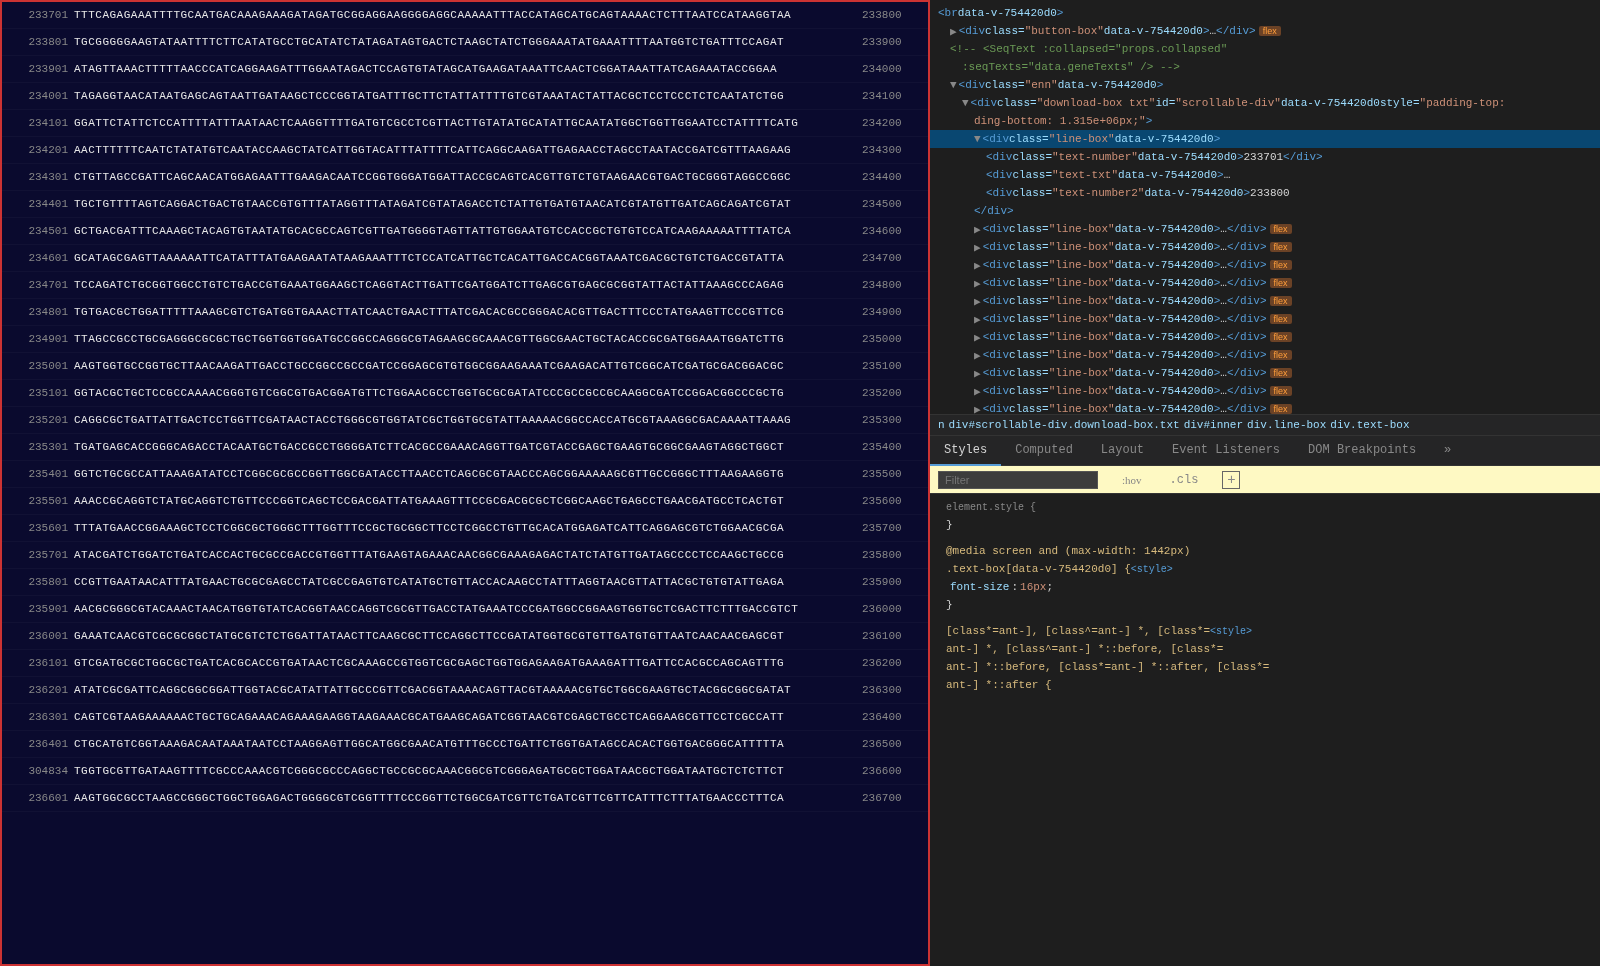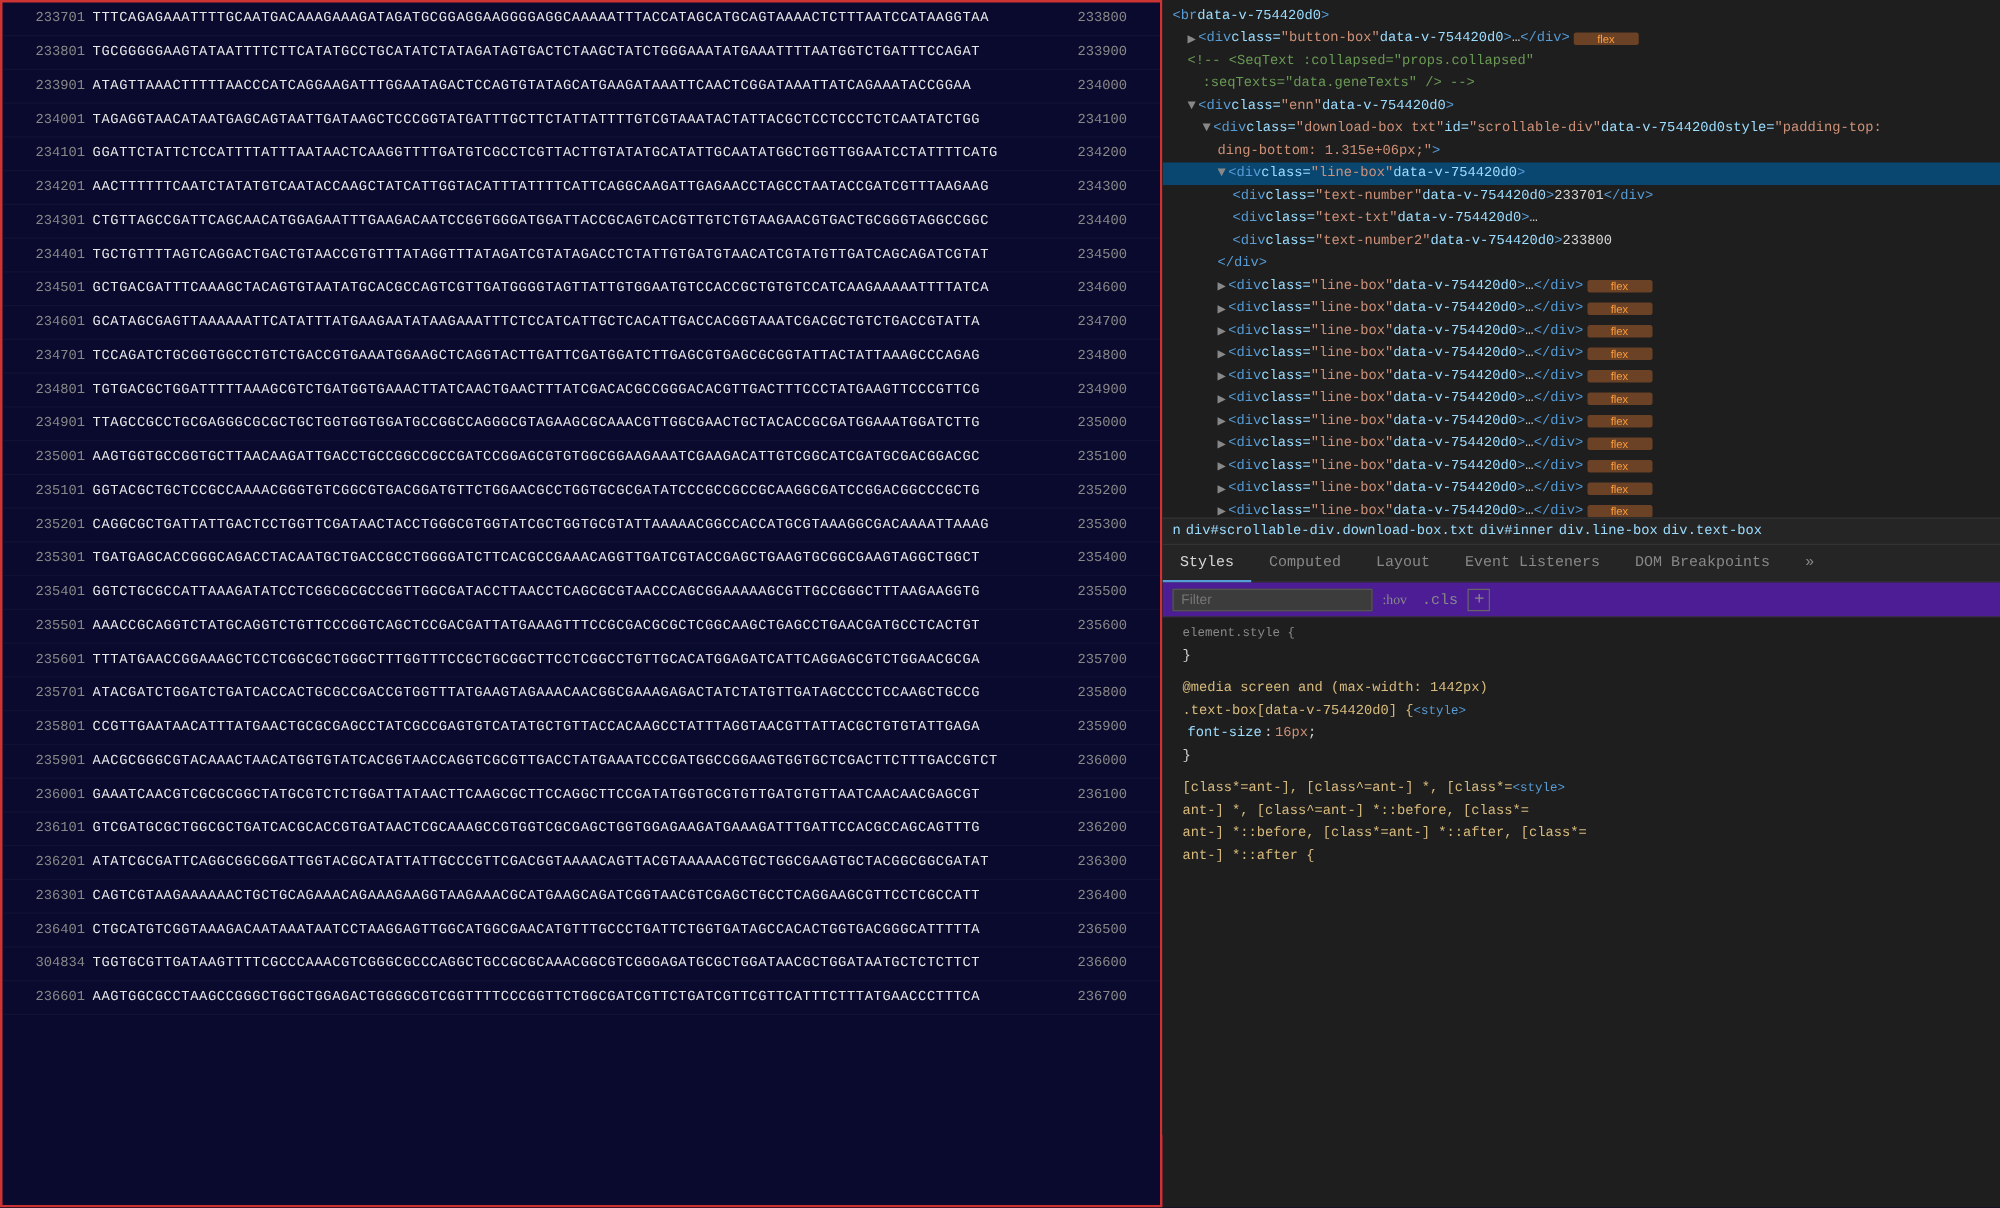--- a/index.html
+++ b/index.html
@@ -93,21 +93,21 @@
     .dom-tag { color: #569cd6; }
     .dom-attr-name { color: #9cdcfe; }
     .dom-attr-val { color: #ce9178; }
     .dom-comment { color: #6a9955; }
     .dom-selected { background: #094771; }
     .dom-arrow { color: #888; margin-right: 2px; cursor: pointer; }
     .flex-badge {
       background: #6b4226;
       color: #ff9e3b;
       font-size: 9px;
-      padding: 0 19px;
+      padding: 0 4px;
       border-radius: 2px;
       margin-left: 3px;
       font-family: sans-serif;
     }
 
     
     #breadcrumb {
       height: 22px;
       background: #252526;
       display: flex;
@@ -145,26 +145,26 @@
     }
 
     .tab.active {
       color: #d4d4d4;
       border-bottom: 2px solid #569cd6;
     }
 
     
     #filter-row {
       height: 28px;
-      background: #4c1d95;
+      background: #fef9c3;
       display: flex;
       align-items: center;
       padding: 0 8px;
       border-bottom: 1px solid #333;
-      gap: 4px;
+      gap: 20px;
     }
 
     #filter-input {
       background: #3c3c3c;
       border: 1px solid #555;
       color: #d4d4d4;
       font-size: 11px;
       padding: 2px 6px;
       width: 160px;
       outline: none;

